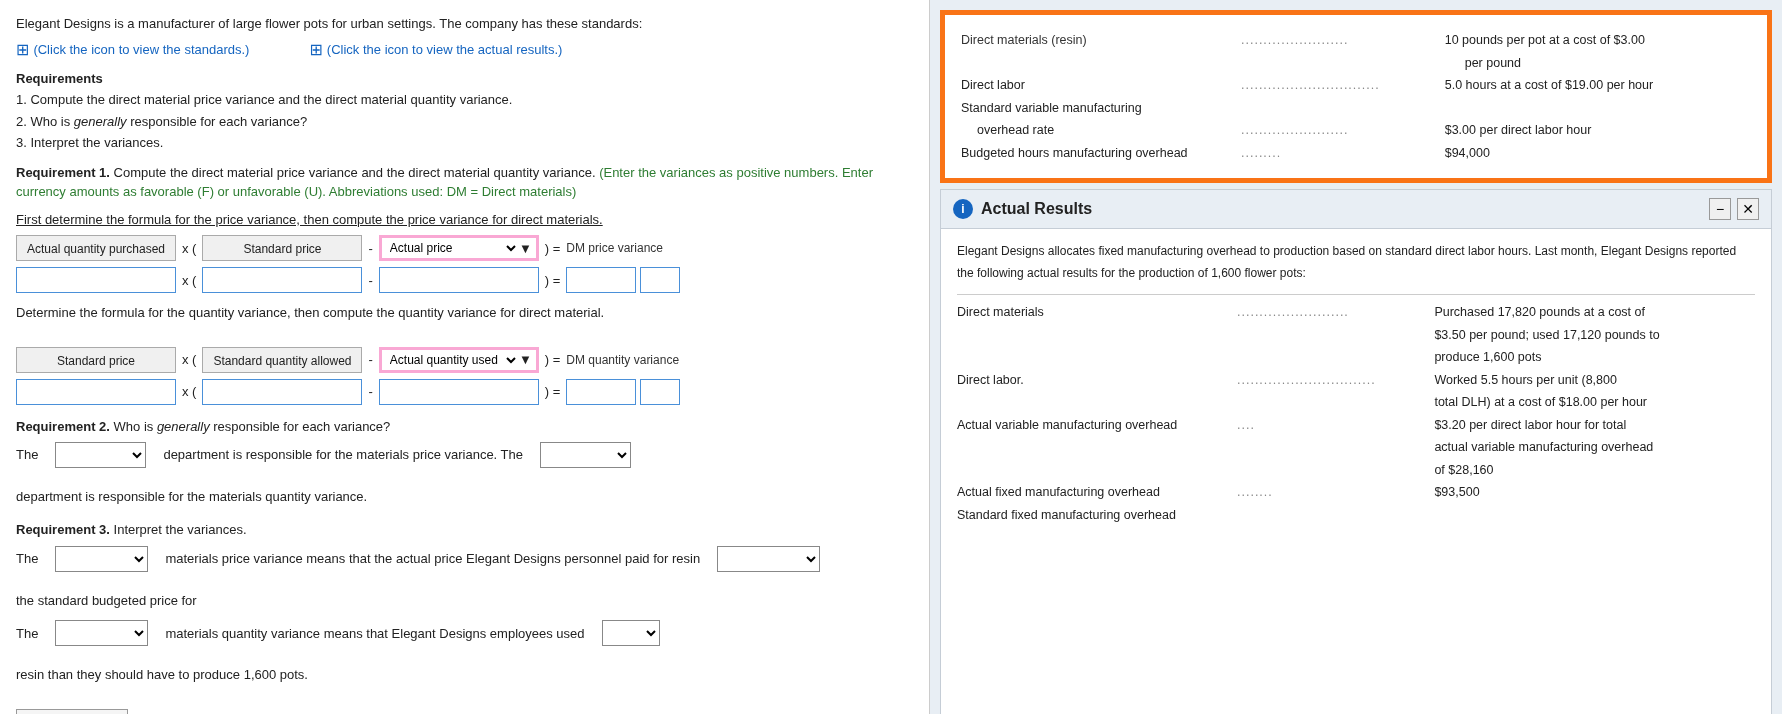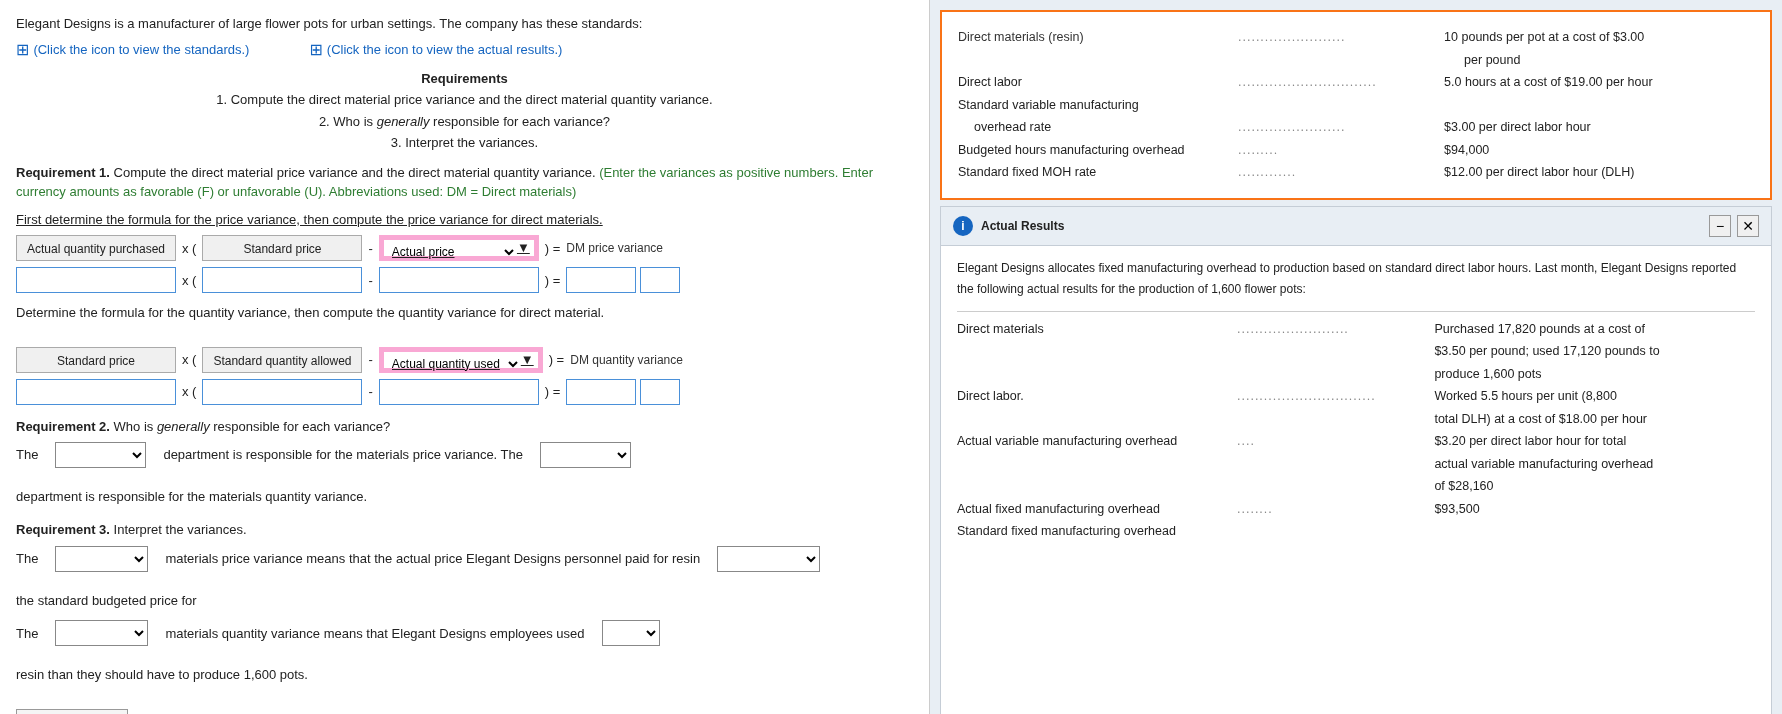--- a/index.html
+++ b/index.html
@@ -9,21 +9,21 @@
     .left-panel { width: 930px; padding: 14px 16px; overflow-y: auto; border-right: 1px solid #ccc; }
     .left-panel p { margin-bottom: 6px; line-height: 1.5; }
     .icon-link { color: #1565c0; text-decoration: none; display: inline-flex; align-items: center; gap: 4px; }
     .icon-links-row { display: flex; gap: 60px; margin: 6px 0 10px 0; }
     
     .bold { font-weight: bold; }
     .italic { font-style: italic; }
     .green-text { color: #2e7d32; }
     
     .requirements { margin-bottom: 10px; }
-    .requirements p { margin-bottom: 2px; text-align: center; }
+    .requirements p { margin-bottom: 2px; }
     
     .req-section { margin-bottom: 12px; }
     
     
     .formula-row { display: flex; align-items: center; gap: 4px; margin-bottom: 6px; flex-wrap: nowrap; }
     .formula-cell-label {
       border: 1px solid #aaa;
       background: #f0f0f0;
       padding: 3px 8px;
       min-width: 160px;
@@ -53,25 +53,25 @@
       background: #fff;
       padding: 2px 4px;
       width: 40px;
       height: 26px;
       font-size: 12px;
     }
     .formula-op { font-size: 13px; padding: 0 2px; }
     
     .dropdown-with-arrow {
       display: inline-flex;
-      border: 5px solid #f9a8d4;
+      align-items: center;
+      border: 3px solid #f9a8d4;
       background: #fff;
       height: 26px;
       min-width: 160px;
-      text-decoration: underline;
     }
     .dropdown-with-arrow select {
       border: none;
       background: transparent;
       height: 24px;
       font-size: 12px;
       flex: 1;
       padding: 0 4px;
     }
     
@@ -87,21 +87,21 @@
       font-size: 13px;
       cursor: pointer;
       margin-top: 10px;
     }
     
     
     .right-panel { flex: 1; padding: 0; background: #e8eef4; display: flex; flex-direction: column; gap: 0; overflow: hidden; position: relative; }
     
     .standards-card {
       background: #fff;
-      border: 2px solid #f97316;
+      border: 5px solid #f97316;
       margin: 10px 10px 6px 10px;
       padding: 14px 16px;
       font-size: 12.5px;
       line-height: 1.8;
     }
     
     .actual-results-card {
       background: #fff;
       border: 1px solid #c5cdd6;
       margin: 0 10px 10px 10px;
@@ -318,34 +318,29 @@
       <tr>
         <td style="padding-left:16px;">overhead rate</td>
         <td style="color:#888; letter-spacing:1px;">........................</td>
         <td>$3.00 per direct labor hour</td>
       </tr>
       <tr>
         <td>Budgeted hours manufacturing overhead</td>
         <td style="color:#888; letter-spacing:1px;">.........</td>
         <td>$94,000</td>
       </tr>
-      <tr>
-        <td>Standard fixed MOH rate</td>
-        <td style="color:#888; letter-spacing:1px;">.............</td>
-        <td>$12.00 per direct labor hour (DLH)</td>
-      </tr>
     </tbody>
       </table>
   </div>
 
   <div class="actual-results-card">
     <div class="actual-results-header">
       <div class="title-row">
         <div class="info-circle">i</div>
-        <span class="bold" style="font-size:12px;">Actual Results</span>
+        <span class="bold" style="font-size:16px;">Actual Results</span>
       </div>
       <div class="header-buttons">
         <button class="header-btn">−</button>
         <button class="header-btn">✕</button>
       </div>
     </div>
     <div class="actual-results-body">
       <p class="intro-text">Elegant Designs allocates fixed manufacturing overhead to production based on standard direct labor hours. Last month, Elegant Designs reported the following actual results for the production of 1,600 flower pots:</p>
       <hr class="divider">
       <table style="width:100%; font-size:12.5px; border-collapse:collapse; margin-top:4px;">

